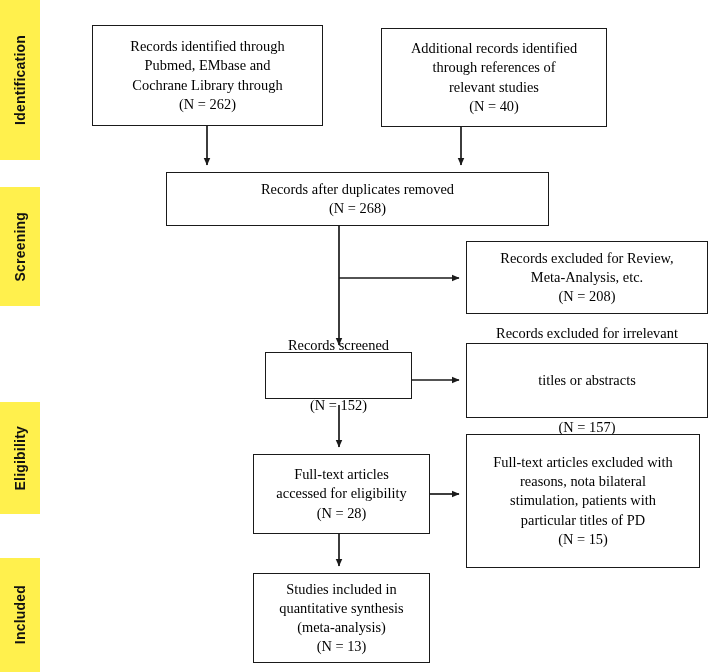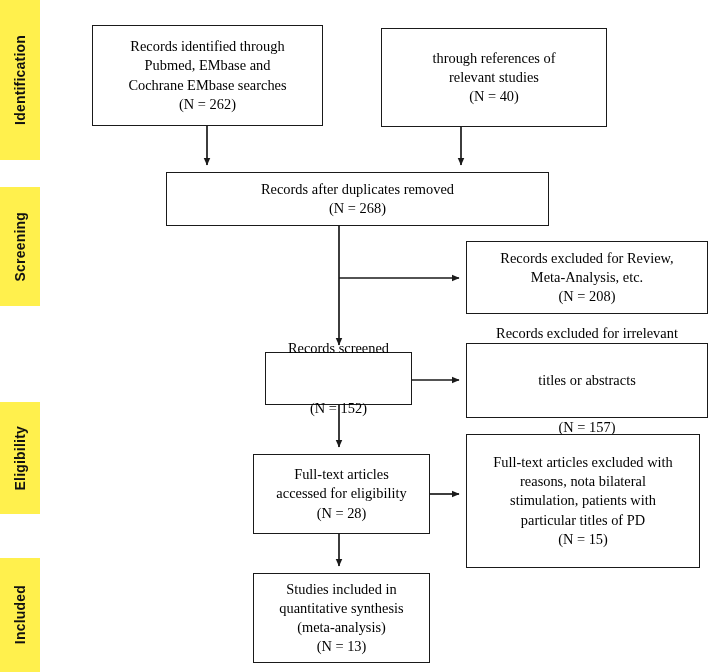--- a/index.html
+++ b/index.html
@@ -103,42 +103,43 @@
 
       <line x1="430" y1="494" x2="459" y2="494" marker-end="url(#arrowhead)"></line>
 
       <line x1="339" y1="534" x2="339" y2="566" marker-end="url(#arrowhead)"></line>
     </g>
   </svg>
 
   <div class="node" style="left:92px; top:25px; width:231px; height:101px;">
     <span class="ln">Records identified through</span>
     <span class="ln">Pubmed, EMbase and</span>
-    <span class="ln">Cochrane EMbase searches</span>
+    <span class="ln">Cochrane Library through</span>
     <span class="ln">(N = 262)</span>
   </div>
 
   <div class="node" style="left:381px; top:28px; width:226px; height:99px;">
+    <span class="ln">Additional records identified</span>
     <span class="ln">through references of</span>
     <span class="ln">relevant studies</span>
     <span class="ln">(N = 40)</span>
   </div>
 
   <div class="node" style="left:147px; top:172px; width:383px; height:54px;margin-left:19px;">
     <span class="ln">Records after duplicates removed</span>
     <span class="ln">(N = 268)</span>
   </div>
 
   <div class="node" style="left:466px; top:241px; width:242px; height:73px;">
     <span class="ln">Records excluded for Review,</span>
     <span class="ln">Meta-Analysis, etc.</span>
     <span class="ln">(N = 208)</span>
   </div>
 
-  <div class="node" style="left:265px; top:352px; width:147px; height:53px;gap:40px;">
+  <div class="node" style="left:265px; top:352px; width:147px; height:47px;gap:40px;">
     <span class="ln">Records screened</span>
     <span class="ln">(N = 152)</span>
   </div>
 
   <div class="node" style="left:466px; top:343px; width:242px; height:75px;gap:28px;">
     <span class="ln">Records excluded for irrelevant</span>
     <span class="ln">titles or abstracts</span>
     <span class="ln">(N = 157)</span>
   </div>
 

